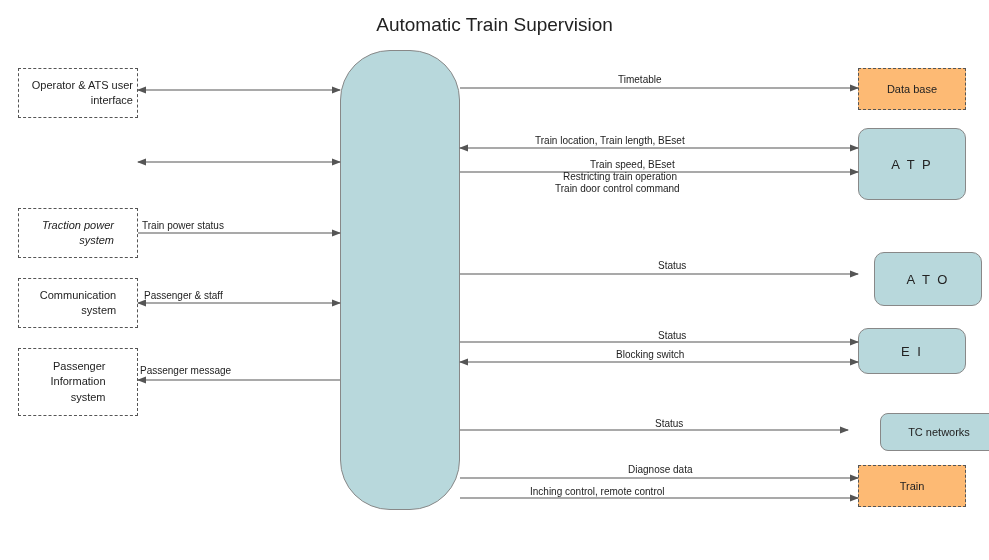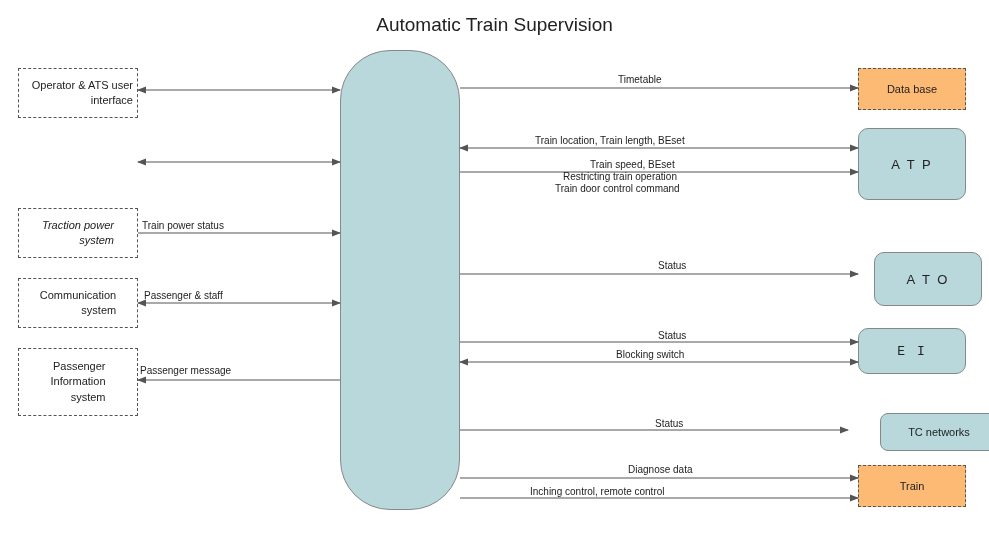--- a/index.html
+++ b/index.html
@@ -129,21 +129,21 @@
   </div>
 
   <div class="right-box" style="top:128px;left:858px;width:108px;height:72px;border-radius:10px;">
     <span>A T P</span>
   </div>
 
   <div class="right-box" style="top:252px;left:858px;width:108px;height:54px;border-radius:10px;margin-left:16px;">
     <span>A T O</span>
   </div>
 
-  <div class="right-box" style="top:328px;left:858px;width:108px;height:46px;border-radius:10px;font-family:Liberation Mono, monospace;">
+  <div class="right-box" style="top:328px;left:858px;width:108px;height:46px;border-radius:10px;">
     <span>E  I</span>
   </div>
 
   <div class="right-box" style="top:413px;left:848px;width:118px;height:38px;border-radius:8px;font-size:11px;letter-spacing:0;margin-left:32px;">
     <span>TC networks</span>
   </div>
 
   <div class="right-box-dashed" style="top:465px;left:858px;width:108px;height:42px;">
     <span>Train</span>
   </div>

